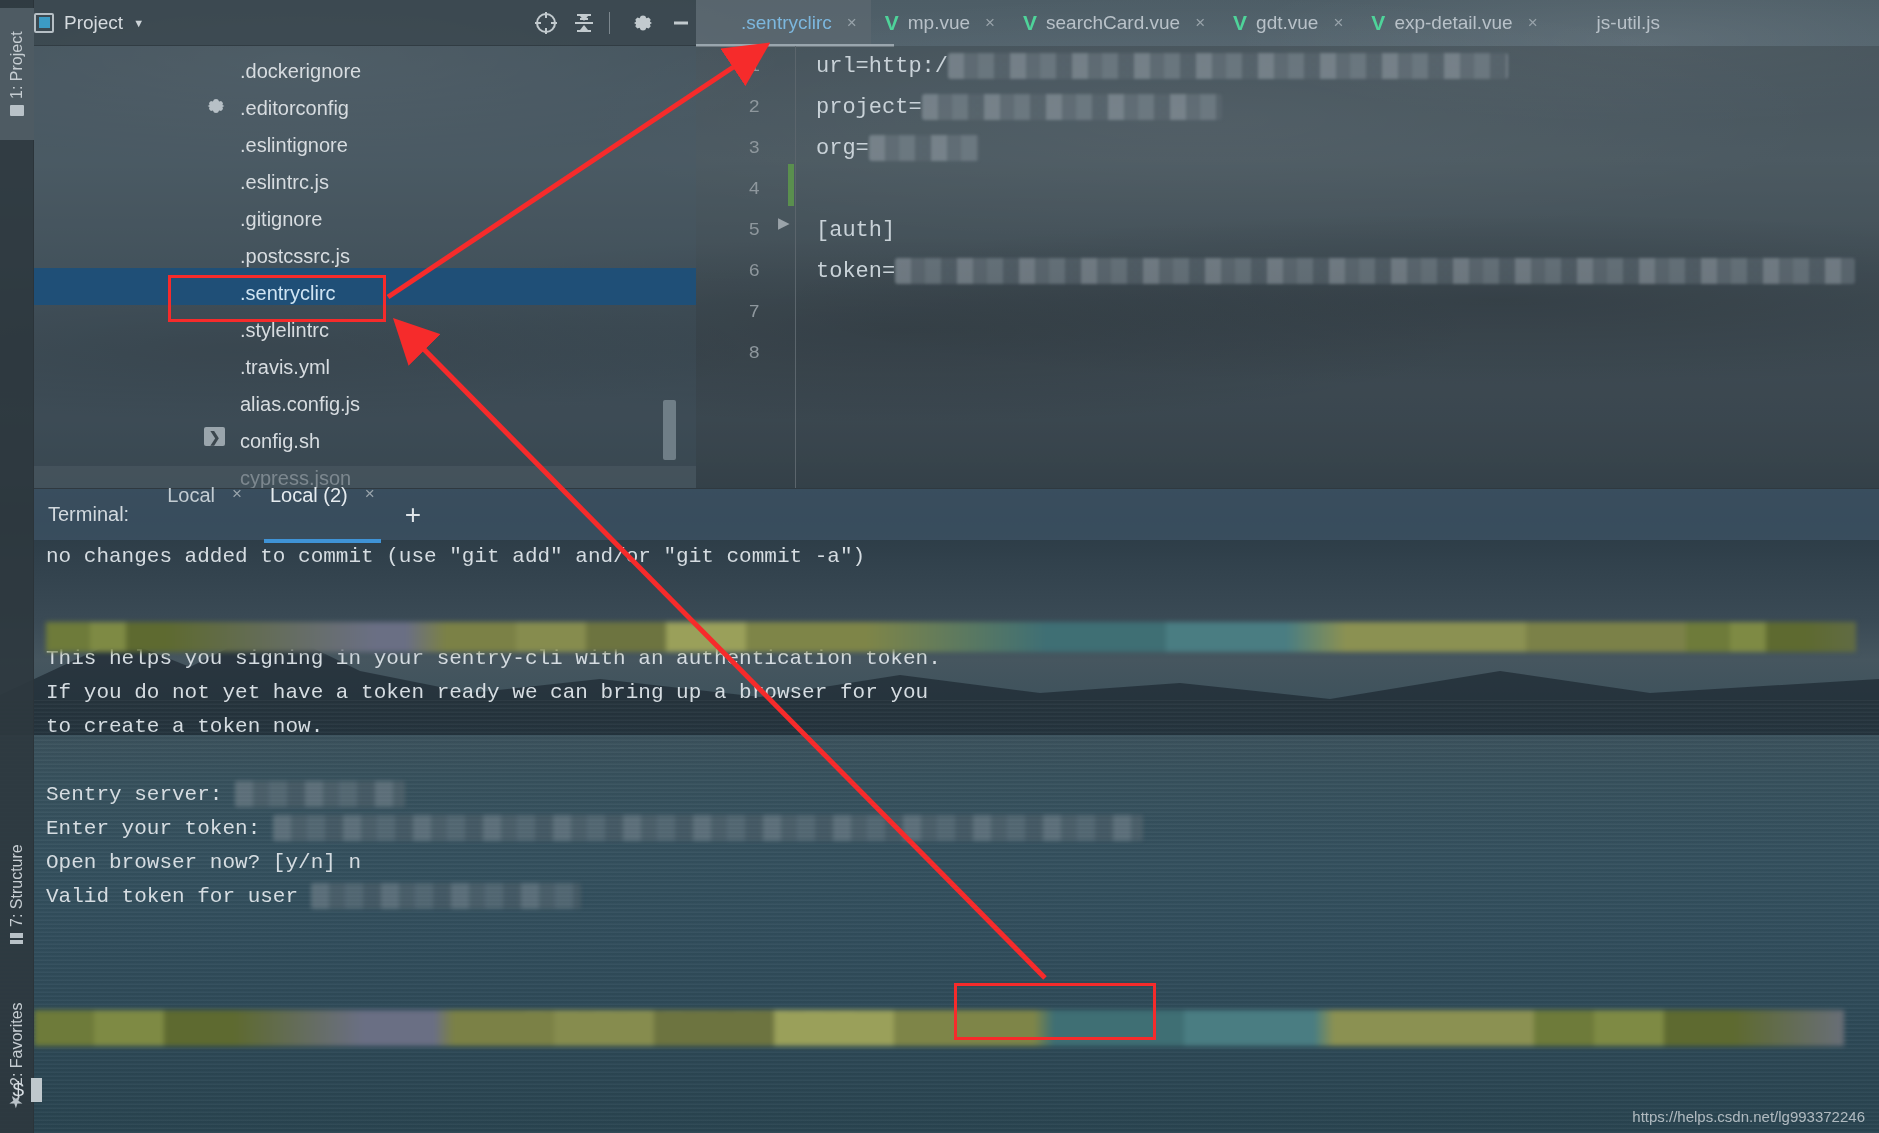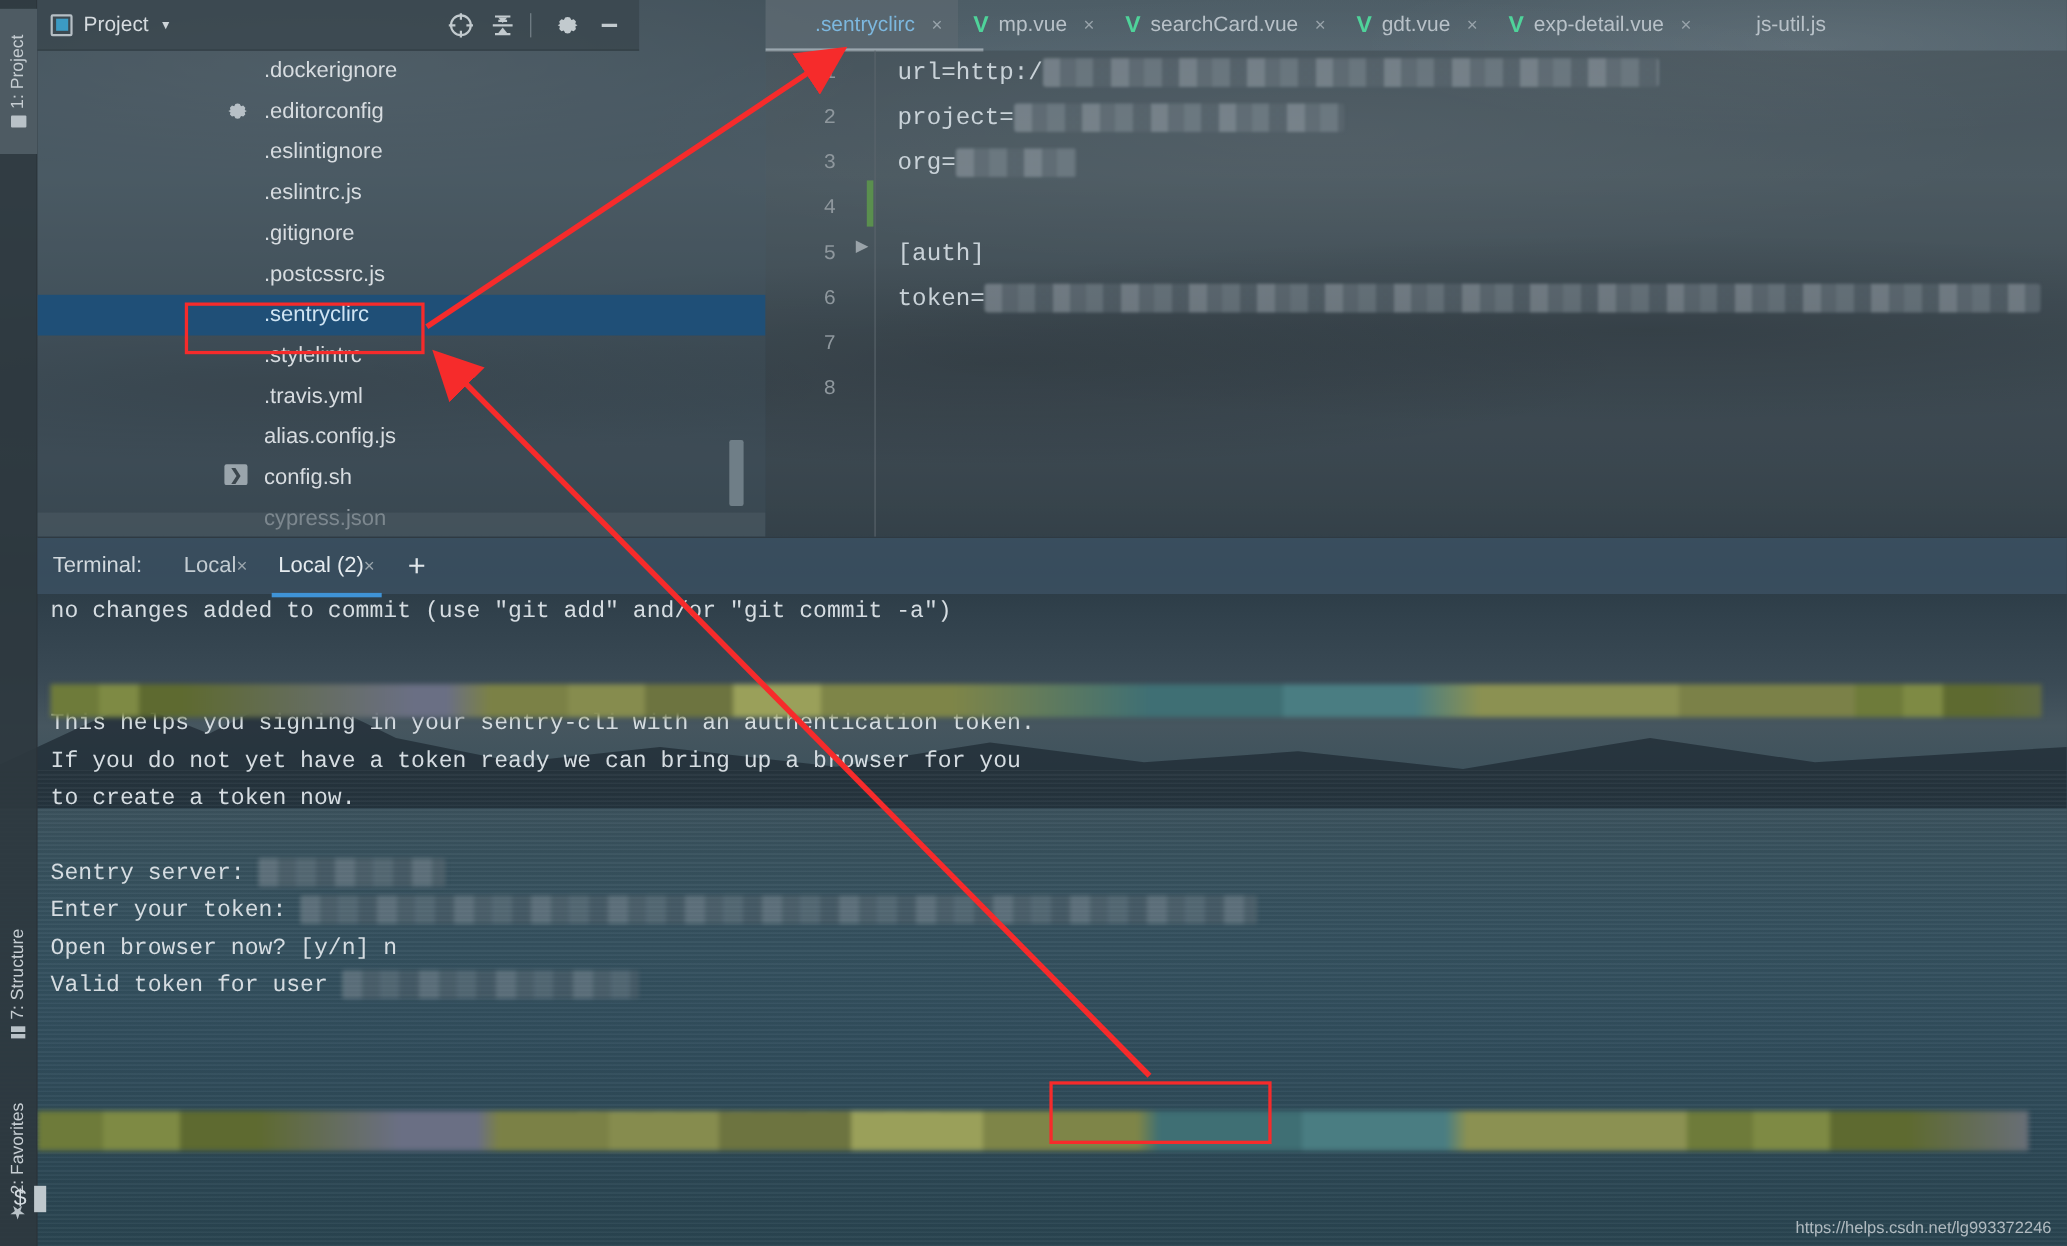--- a/index.html
+++ b/index.html
@@ -75,41 +75,41 @@
   .struct-icon { width:13px; height:11px; display:inline-block;
     background: linear-gradient(to bottom,#b9c2c8 0 4px, transparent 4px 6px, #b9c2c8 6px 11px); }
   .star-icon { color:#b9c2c8; font-size:17px; }
 
   
   .project-panel {
     position:absolute; left:34px; top:0; width:662px; height:488px;
     background: rgba(62,76,85,0.55);
   }
   .panel-header {
-    position:absolute; left:0; top:0; width:547px; height:46px;
+    position:absolute; left:0; top:0; width:662px; height:46px;
     background: rgba(57,70,78,0.80);
     border-bottom:1px solid #313c43;
-    display:flex; align-items:center; padding:0 12px;
+    display:flex; align-items:center; padding:0 0;
   }
   .ph-icon {
     width:20px; height:20px; border:2px solid #b6bfc5; border-radius:2px;
     display:flex; align-items:center; justify-content:center; margin-right:10px;
   }
   .ph-icon i { width:11px; height:11px; background:#3c9bc4; display:block; }
   .ph-title { color:#d6dbdf; font-size:19px; }
   .ph-caret { margin-left:10px; color:#cdd4d8; font-size:11px; }
   .ph-spacer { flex:1; }
   .ph-tool { width:30px; height:30px; display:flex; align-items:center; justify-content:center; margin-left:8px; }
   .ph-sep { width:1px; height:22px; background:#7c878e; margin:0 10px; }
 
   .tree {
     position:absolute; left:0; top:46px; width:662px; height:442px; overflow:hidden;
   }
   .tree-row {
-    position:relative; height:37px; display:flex; align-items:center;
+    position:relative; height:37px; display:flex; align-items:flex-end;
     padding-left:170px; color:#d7dce0; font-size:20px; white-space:nowrap;
   }
   .tree-row.selected { background:#1f4f77; color:#cfe4f3; }
   .tree-row .fname { margin-left:12px; }
   .ficon { width:24px; height:26px; position:relative; flex:0 0 24px; }
 
   
   .ic-doc {
     width:19px; height:24px; background:#aab4bb; border-radius:2px;
     box-shadow: inset -4px 4px 0 -3px rgba(0,0,0,0); position:relative;
@@ -203,21 +203,21 @@
   .green-mark { position:absolute; left:92px; top:118px; width:6px; height:42px; background:#5a8f4e; }
 
   
   .terminal-header {
     position:absolute; left:34px; top:488px; width:1845px; height:52px;
     background: rgba(60,82,100,0.78);
     border-top:1px solid #2f3940;
     display:flex; align-items:center; padding-left:14px; gap:4px;
   }
   .term-label { color:#d2d9de; font-size:20px; margin-right:22px; }
-  .term-tab { color:#c3ccd2; font-size:20px; padding:0 12px; display:flex; align-items:center; gap:0; position:relative; height:62px; }
+  .term-tab { color:#c3ccd2; font-size:20px; padding:0 12px; display:flex; gap:17px; position:relative; height:62px; }
   .term-tab.active { color:#e5ebef; }
   .term-tab .close { color:#9aa5ac; font-size:17px; }
   .term-tab.active:after {
     content:""; position:absolute; left:6px; right:6px; bottom:3px; height:4px; background:#3f93d6;
   }
   .term-plus { color:#dfe5e9; font-size:28px; padding:0 14px; line-height:28px; }
 
   .terminal-body {
     position:absolute; left:34px; top:540px; width:1845px; height:593px;
     font-family:"Liberation Mono", monospace; font-size:21px; color:#d5dce1;

